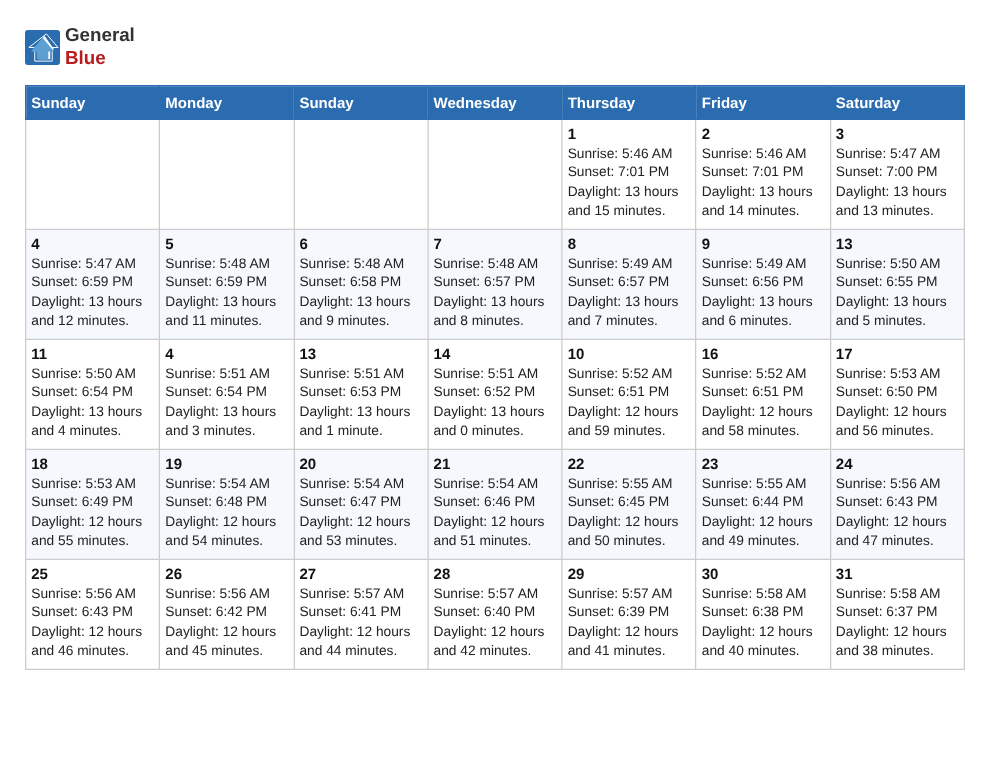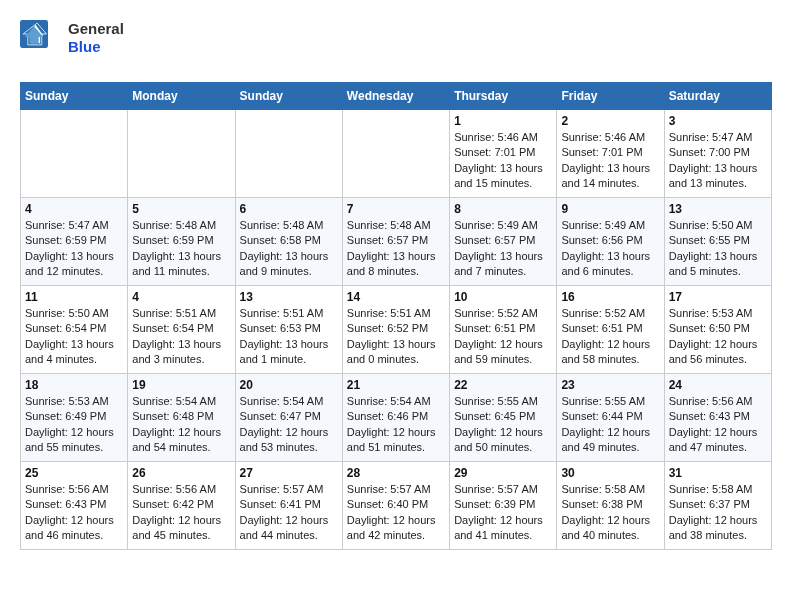--- a/index.html
+++ b/index.html
@@ -11,32 +11,33 @@
       padding: 20px;
     }
     .header-logo {
       display: flex;
       align-items: flex-start;
       justify-content: space-between;
       margin-bottom: 4px;
     }
     .logo {
       display: flex;
-      gap: 20px;
+      align-items: center;
+      gap: 4px;
     }
     .logo-text-general {
       font-size: 15px;
       font-weight: bold;
       color: #333;
       line-height: 1.1;
     }
     .logo-text-blue {
       font-size: 15px;
       font-weight: bold;
-      color: #1d4ed8;
+      color: #b91c1c;
       line-height: 1.1;
     }
     .logo-icon {
       width: 28px;
       height: 28px;
     }
     .title-block {
       text-align: right;
     }
     .month-year {
@@ -46,21 +47,21 @@
       line-height: 1.1;
     }
     .location {
       font-size: 16px;
       color: #444;
       margin-top: 2px;
     }
     .calendar-table {
       width: 100%;
       border-collapse: collapse;
-      margin-top: 26px;
+      margin-top: 12px;
       font-size: 11px;
     }
     .calendar-table th {
       background-color: #2b6cb0;
       color: #fff;
       padding: 6px 4px;
       text-align: left;
       font-size: 12px;
       font-weight: bold;
       border: 1px solid #2b6cb0;

